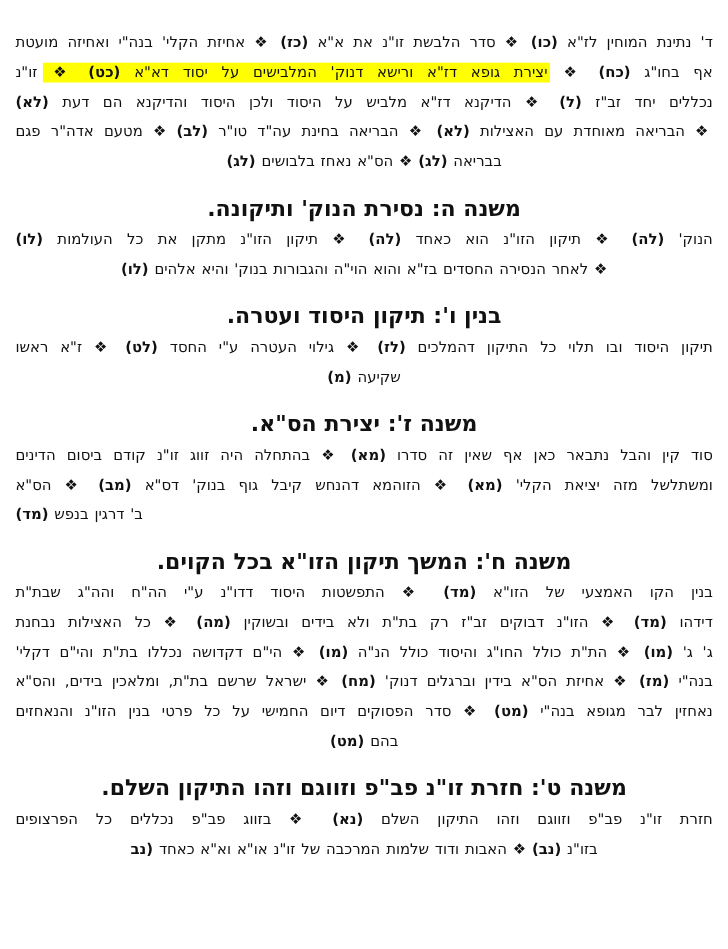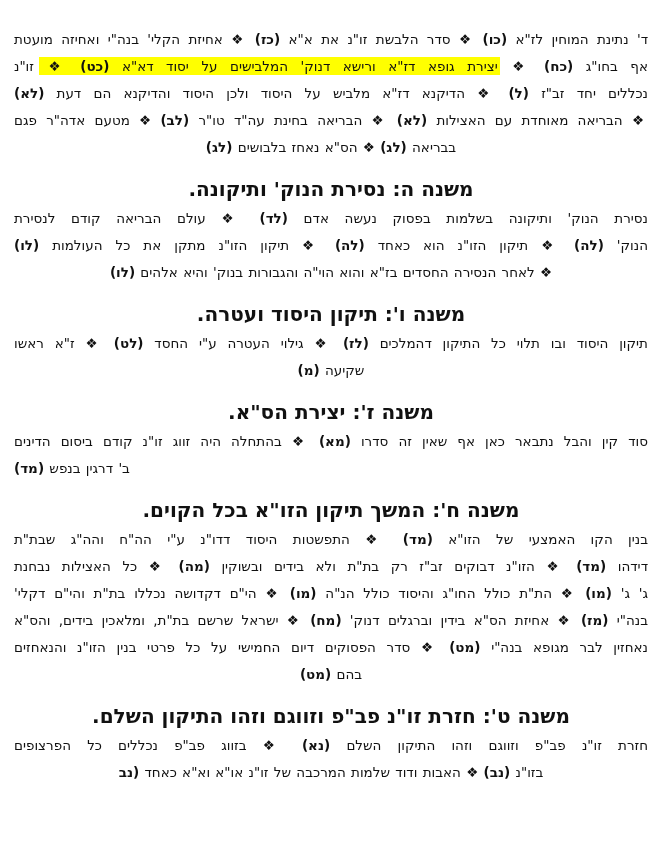--- a/index.html
+++ b/index.html
@@ -57,32 +57,32 @@
 <div class="page">
     <section>
       <div class="line line-justify"><span>ד' נתינת המוחין לז"א <b class="ref">(כו)</b> ❖ סדר הלבשת זו"נ את א"א <b class="ref">(כז)</b> ❖ אחיזת הקלי' בנה"י ואחיזה מועטת</span></div>
       <div class="line line-justify"><span>אף בחו"ג <b class="ref">(כח)</b> ❖ </span><span class="hl">יצירת גופא דז"א ורישא דנוק' המלבישים על יסוד דא"א <b class="ref">(כט)</b> ❖</span><span> זו"נ</span></div>
       <div class="line line-justify"><span>נכללים יחד זב"ז <b class="ref">(ל)</b> ❖ הדיקנא דז"א מלביש על היסוד ולכן היסוד והדיקנא הם דעת <b class="ref">(לא)</b></span></div>
       <div class="line line-justify"><span>❖ הבריאה מאוחדת עם האצילות <b class="ref">(לא)</b> ❖ הבריאה בחינת עה"ד טו"ר <b class="ref">(לב)</b> ❖ מטעם אדה"ר פגם</span></div>
       <div class="line line-center"><span>בבריאה <b class="ref">(לג)</b> ❖ הס"א נאחז בלבושים <b class="ref">(לג)</b></span></div>
     </section>
     <section>
       <h2 class="section-heading">משנה ה: נסירת הנוק' ותיקונה.</h2>
-      <div class="line line-justify"><span>נסירת הנוק' ותיקונה בשלמות בפסוק נעשה אדם <b class="ref">(לד)</b> ❖ עולם הבריאה קודם לנסירת</span></div>
       <div class="line line-justify"><span>הנוק' <b class="ref">(לה)</b> ❖ תיקון הזו"נ הוא כאחד <b class="ref">(לה)</b> ❖ תיקון הזו"נ מתקן את כל העולמות <b class="ref">(לו)</b></span></div>
       <div class="line line-center"><span>❖ לאחר הנסירה החסדים בז"א והוא הוי"ה והגבורות בנוק' והיא אלהים <b class="ref">(לו)</b></span></div>
     </section>
     <section>
-      <h2 class="section-heading">משנה ו': תיקון היסוד ועטרה.</h2>
+      <h2 class="section-heading">בנין ו': תיקון היסוד ועטרה.</h2>
       <div class="line line-justify"><span>תיקון היסוד ובו תלוי כל התיקון דהמלכים <b class="ref">(לז)</b> ❖ גילוי העטרה ע"י החסד <b class="ref">(לט)</b> ❖ ז"א ראשו</span></div>
       <div class="line line-right"><span>שקיעה <b class="ref">(מ)</b></span></div>
     </section>
     <section>
       <h2 class="section-heading">משנה ז': יצירת הס"א.</h2>
       <div class="line line-justify"><span>סוד קין והבל נתבאר כאן אף שאין זה סדרו <b class="ref">(מא)</b> ❖ בהתחלה היה זווג זו"נ קודם ביסום הדינים</span></div>
+      <div class="line line-justify"><span>ומשתלשל מזה יציאת הקלי' <b class="ref">(מא)</b> ❖ הזוהמא דהנחש קיבל גוף בנוק' דס"א <b class="ref">(מב)</b> ❖ הס"א</span></div>
       <div class="line line-left"><span>ב' דרגין בנפש <b class="ref">(מד)</b></span></div>
     </section>
     <section>
       <h2 class="section-heading">משנה ח': המשך תיקון הזו"א בכל הקוים.</h2>
       <div class="line line-justify"><span>בנין הקו האמצעי של הזו"א <b class="ref">(מד)</b> ❖ התפשטות היסוד דדו"נ ע"י הה"ח והה"ג שבת"ת</span></div>
       <div class="line line-justify"><span>דידהו <b class="ref">(מד)</b> ❖ הזו"נ דבוקים זב"ז רק בת"ת ולא בידים ובשוקין <b class="ref">(מה)</b> ❖ כל האצילות נבחנת</span></div>
       <div class="line line-justify"><span>ג' ג' <b class="ref">(מו)</b> ❖ הת"ת כולל החו"ג והיסוד כולל הנ"ה <b class="ref">(מו)</b> ❖ הי"ם דקדושה נכללו בת"ת והי"ם דקלי'</span></div>
       <div class="line line-justify"><span>בנה"י <b class="ref">(מז)</b> ❖ אחיזת הס"א בידין וברגלים דנוק' <b class="ref">(מח)</b> ❖ ישראל שרשם בת"ת, ומלאכין בידים, והס"א</span></div>
       <div class="line line-justify"><span>נאחזין לבר מגופא בנה"י <b class="ref">(מט)</b> ❖ סדר הפסוקים דיום החמישי על כל פרטי בנין הזו"נ והנאחזים</span></div>
       <div class="line line-right"><span>בהם <b class="ref">(מט)</b></span></div>

